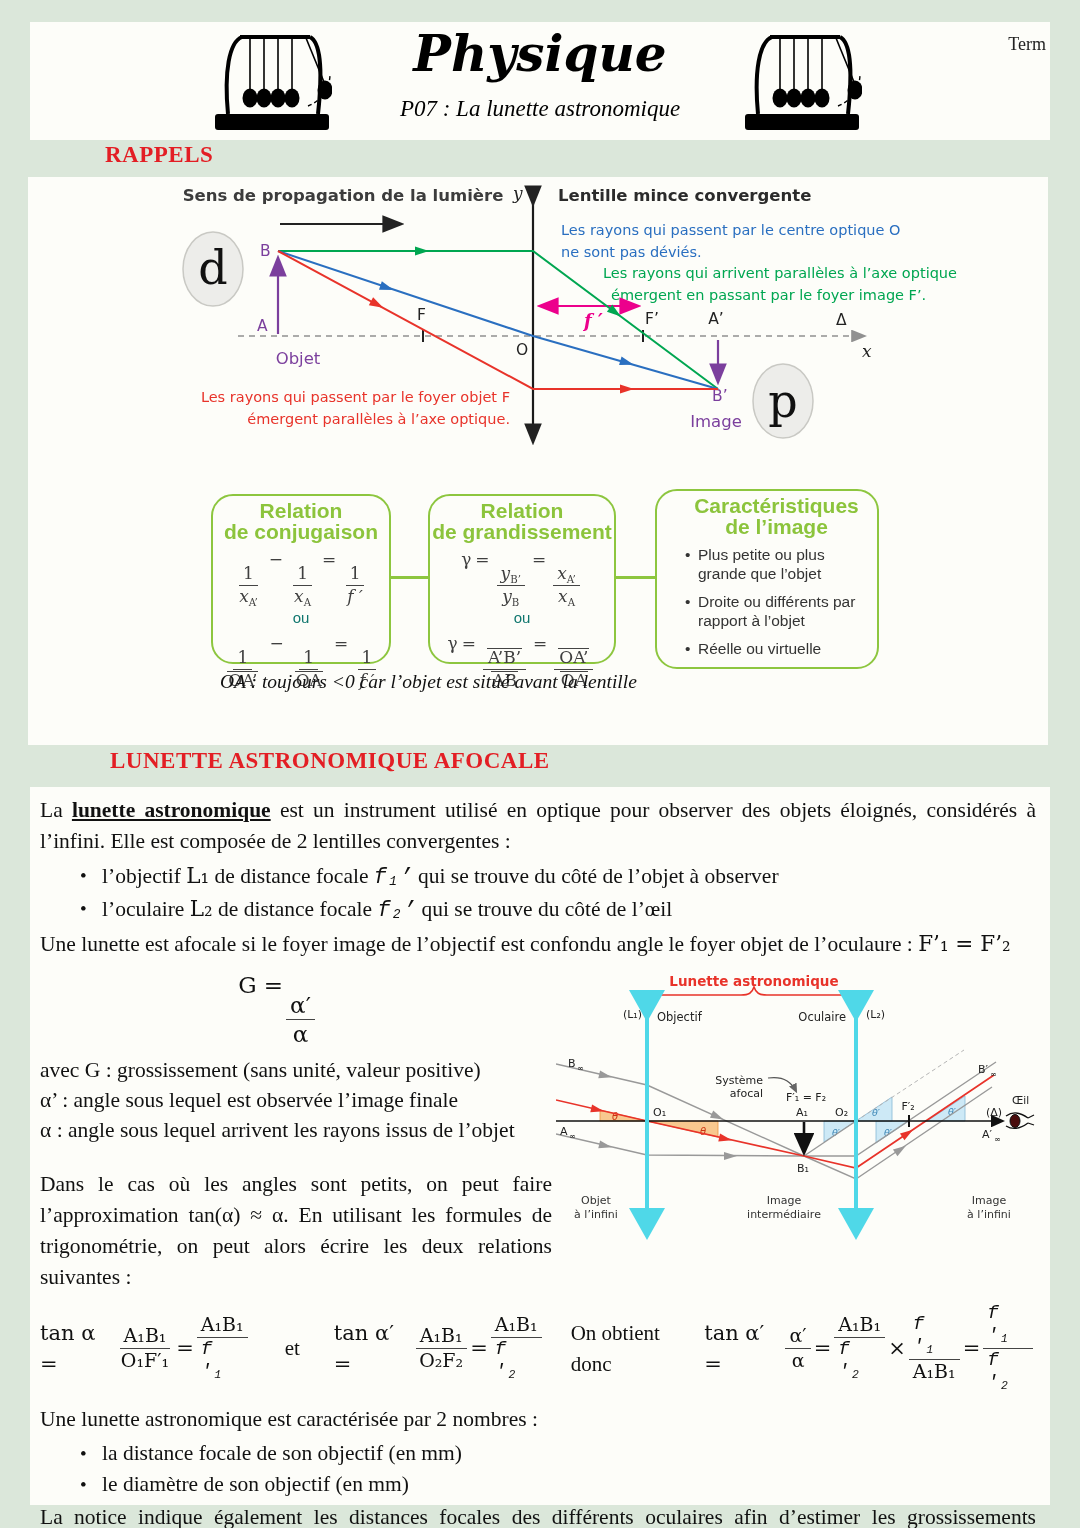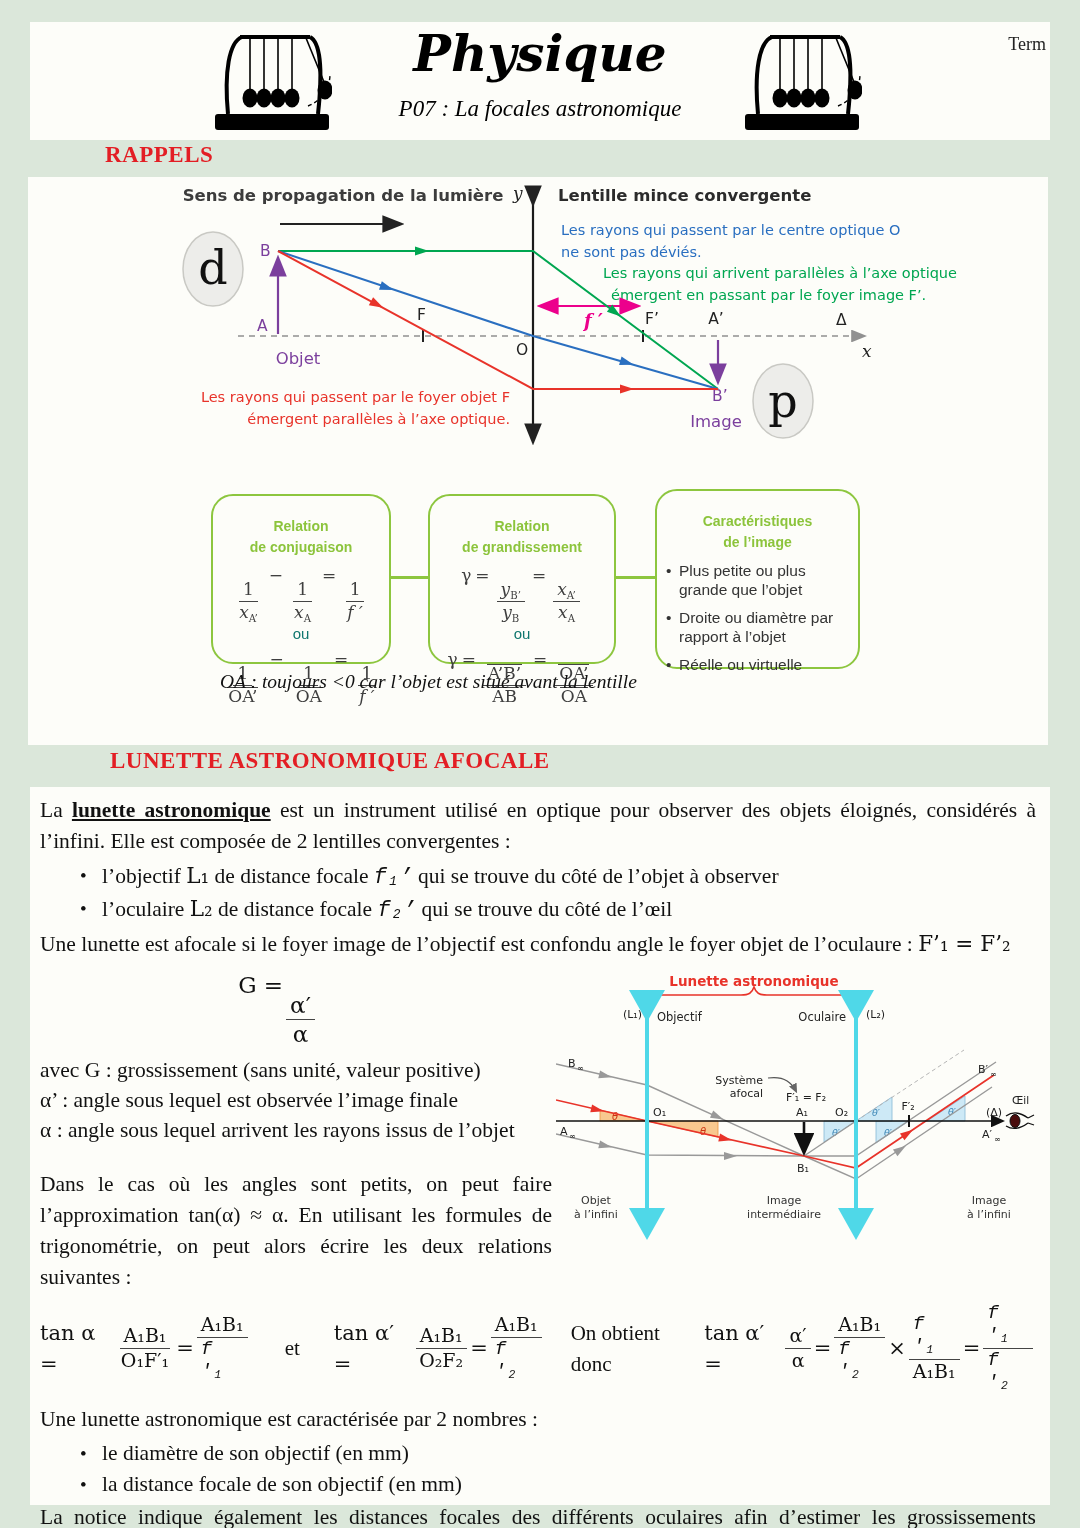--- a/index.html
+++ b/index.html
@@ -16,25 +16,25 @@
   .hz-title{position:absolute;left:0;right:0;top:2px;text-align:center;font-family:"DejaVu Serif",serif;font-style:italic;font-weight:bold;font-size:50px;color:#000;}
   .hz-sub{position:absolute;left:0;right:0;top:74px;text-align:center;font-style:italic;font-size:23px;color:#000;}
   .hz-term{position:absolute;right:4px;top:12px;font-size:18px;color:#222;}
   .cradle{position:absolute;top:6px;}
   #cradleL{left:182px;}
   #cradleR{left:712px;}
   
   .gbox{position:absolute;border:2.5px solid #8dc63f;border-radius:22px;background:#fdfdf9;font-family:"Liberation Sans",sans-serif;}
   #gbox1{left:183px;top:317px;width:176px;height:166px;}
   #gbox2{left:400px;top:317px;width:184px;height:166px;}
-  #gbox3{left:627px;top:312px;width:201px;height:176px;}
+  #gbox3{left:627px;top:312px;width:201px;height:176px;padding-left:19px;}
   .conn{position:absolute;height:3px;background:#8dc63f;top:399px;}
   #conn1{left:359px;width:41px;}
   #conn2{left:584px;width:43px;}
-  .gbox .gtitle{color:#8cc43c;font-weight:bold;font-size:14px;line-height:21px;text-align:center;margin-top:20px;}
+  .gbox .gtitle{color:#8cc43c;font-weight:bold;font-size:21px;line-height:21px;text-align:center;margin-top:4px;}
   .gbox .grow{text-align:center;color:#3f3f3f;font-size:17px;margin-top:7px;font-family:"DejaVu Serif",serif;}
   .gbox .gou{text-align:center;color:#0f766e;font-size:15px;margin-top:2px;font-family:Liberation Sans, sans-serif;}
   .gbox3-items{margin:8px 8px 0 22px;padding:0;color:#333;font-size:15.5px;line-height:19px;list-style:none;}
   .gbox3-items li{position:relative;margin-bottom:9px;}
   .gbox3-items li::before{content:"•";position:absolute;left:-13px;top:0;}
   .frac{display:inline-flex;flex-direction:column;align-items:center;vertical-align:-0.85em;margin:0 3px;line-height:1.15;}
   .fn{border-bottom:1.4px solid #444;padding:0 4px 1px;display:block;}
   .fd{padding:1px 4px 0;display:block;}
   .ovl{display:inline-block;border-top:1.4px solid #444;line-height:1.05;padding:0 1px;text-align:center;}
   sub{font-size:0.60em;vertical-align:-0.4em;line-height:0;}
@@ -63,21 +63,21 @@
   svg text{font-family:"DejaVu Sans",sans-serif;}
   .sserif{font-family:"DejaVu Serif",serif !important;}
 </style>
 </head>
 <body>
 
 <div class="page">
 
   <div class="wbox" id="headerBox">
     <div class="hz-title">Physique</div>
-    <div class="hz-sub">P07 : La focales astronomique</div>
+    <div class="hz-sub">P07 : La lunette astronomique</div>
     <div class="hz-term">Term</div>
     <svg class="cradle" id="cradleL" width="120" height="104" viewBox="0 0 120 104">
       <rect x="3" y="86" width="114" height="16" rx="3" fill="#000"></rect>
       <path d="M16,86 C12,44 17,14 30,9" stroke="#000" stroke-width="4" fill="none"></path>
       <line x1="28" y1="9" x2="98" y2="9" stroke="#000" stroke-width="4"></line>
       <path d="M98,9 C110,15 110,50 106,86" stroke="#000" stroke-width="4" fill="none"></path>
       <line x1="38" y1="10" x2="38" y2="62" stroke="#000" stroke-width="1.6"></line>
       <line x1="52" y1="10" x2="52" y2="62" stroke="#000" stroke-width="1.6"></line>
       <line x1="66" y1="10" x2="66" y2="62" stroke="#000" stroke-width="1.6"></line>
       <line x1="80" y1="10" x2="80" y2="62" stroke="#000" stroke-width="1.6"></line>
@@ -239,21 +239,21 @@
             <span class="fn"><span class="ovl">OA’</span></span>
             <span class="fd"><span class="ovl">OA</span></span>
           </span>
       </div>
     </div>
 
     <div class="gbox" id="gbox3">
       <div class="gtitle"><span>Caractéristiques</span><br><span>de l’image</span></div>
       <ul class="gbox3-items">
         <li>Plus petite ou plus grande que l’objet</li>
-        <li>Droite ou diamètre par rapport à l’objet</li>
+        <li>Droite ou différents par rapport à l’objet</li>
         <li>Réelle ou virtuelle</li>
       </ul>
     </div>
 
     <div class="notes">
       <div>OA : toujours &lt;0 car l’objet est situé avant la lentille</div>
     </div>
   </div>
 
   <div class="band-title" id="lunetteTitle">LUNETTE ASTRONOMIQUE AFOCALE</div>
@@ -434,20 +434,20 @@
           </span>
         <span class="m">=</span>
         <span class="frac m">
             <span class="fn mi">f ′₁</span>
             <span class="fd mi">f ′₂</span>
           </span>
       </div>
 
       <p class="charintro" style="margin-bottom:0;">Une lunette astronomique est caractérisée par 2 nombres :</p>
       <ul class="blist">
+        <li>la distance focale de son objectif (en mm)</li>
         <li>le diamètre de son objectif (en mm)</li>
-        <li>la distance focale de son objectif (en mm)</li>
       </ul>
       <p class="just outro" style="margin:0;">La notice indique également les distances focales des différents oculaires afin d’estimer les grossissements possibles.</p>
     </div>
   </div>
 
 </div>
 
 </body></html>

